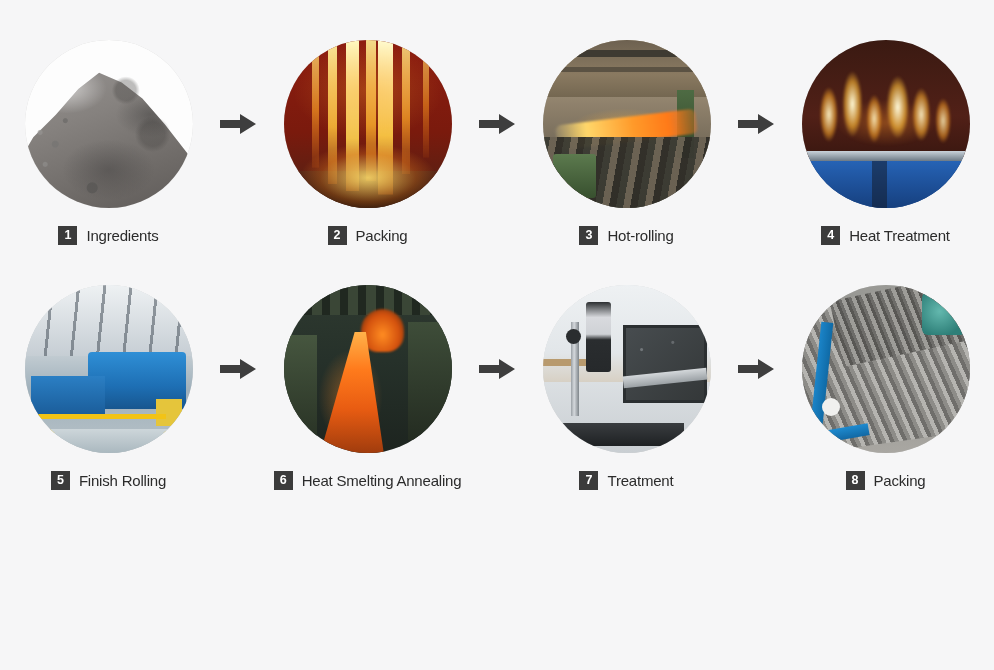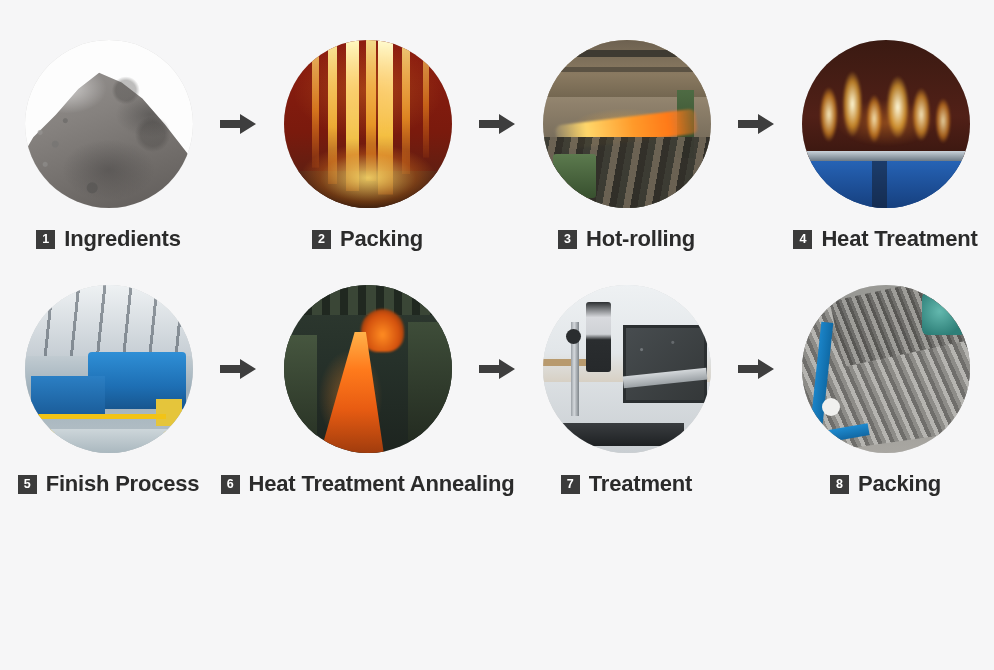--- a/index.html
+++ b/index.html
@@ -105,22 +105,22 @@
     color: #ffffff;
     font-size: 12.5px;
     font-weight: bold;
     display: flex;
     align-items: center;
     justify-content: center;
     line-height: 1;
     flex: none;
   }
   .step-label {
-    font-size: 22px;
-    font-weight: bold;
+    font-size: 15px;
+    font-weight: normal;
     color: #2b2b2b;
     letter-spacing: -0.2px;
   }
 
   
   .arrow {
     width: 54px;
     height: 172px;
     display: flex;
     align-items: center;
@@ -530,21 +530,21 @@
                 <div class="machine2"></div>
               <div class="yellowbox"></div>
                 <div class="rail"></div>
                 <div class="rail2"></div>
                 <div class="floor"></div>
             </div>
           </div>
         </div>
         <div class="caption">
           <span class="badge">5</span>
-          <span class="step-label">Finish Process</span>
+          <span class="step-label">Finish Rolling</span>
         </div>
       </div>
 
       <div class="arrow">
         <svg width="36" height="22" viewBox="0 0 36 22">
             <path d="M0 7 h20 V1 L36 11 L20 21 V15 H0 Z" fill="#3e3e3e"></path>
           </svg>
       </div>
 
       <div class="step">
@@ -555,21 +555,21 @@
                 <div class="siderail"></div>
                 <div class="siderail2"></div>
               <div class="tunnel"></div>
                 <div class="stripglow"></div>
                 <div class="strip"></div>
             </div>
           </div>
         </div>
         <div class="caption">
           <span class="badge">6</span>
-          <span class="step-label">Heat Treatment Annealing</span>
+          <span class="step-label">Heat Smelting Annealing</span>
         </div>
       </div>
 
       <div class="arrow">
         <svg width="36" height="22" viewBox="0 0 36 22">
             <path d="M0 7 h20 V1 L36 11 L20 21 V15 H0 Z" fill="#3e3e3e"></path>
           </svg>
       </div>
 
       <div class="step">

